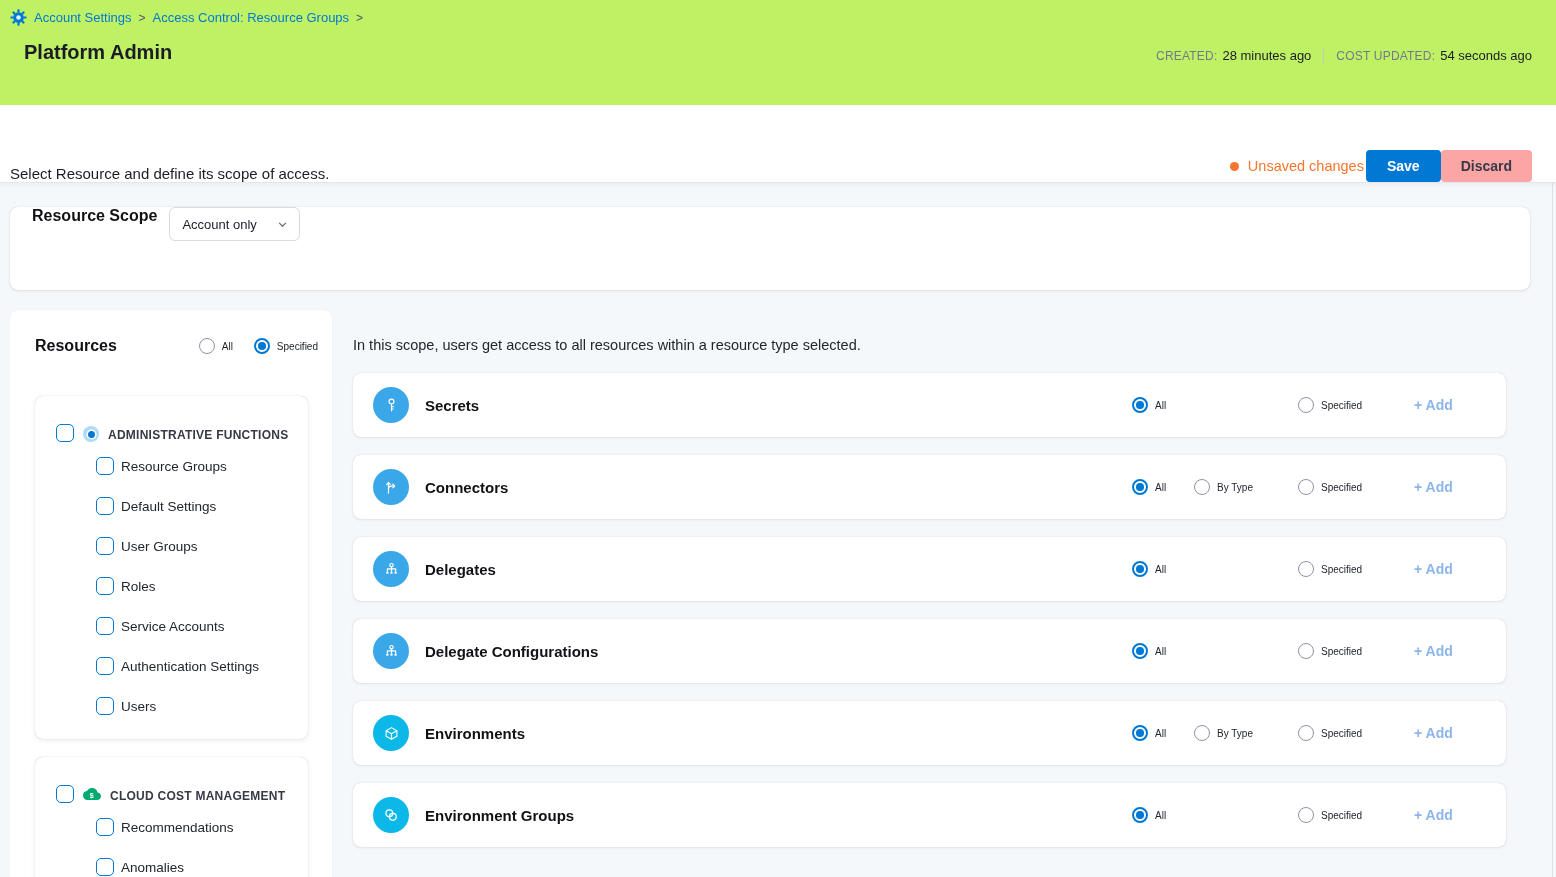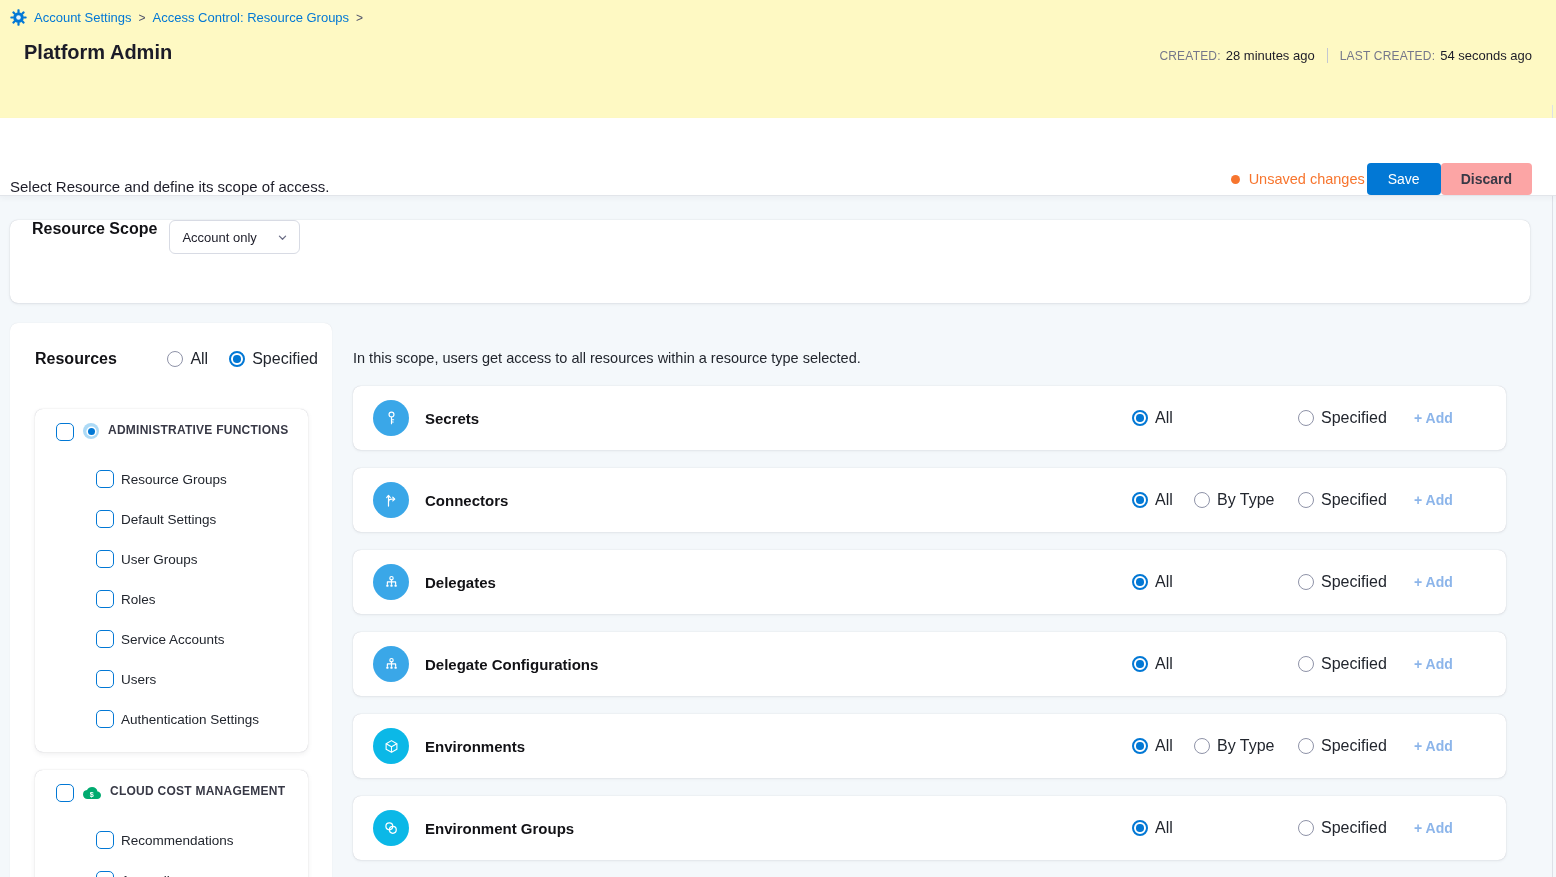--- a/index.html
+++ b/index.html
@@ -1,60 +1,60 @@
 <!DOCTYPE html>
 <html><head>
 <meta charset="utf-8">
 <style>
 *{box-sizing:border-box;margin:0;padding:0}
 html,body{width:1556px;height:877px;overflow:hidden}
 body{font-family:"Liberation Sans",sans-serif;background:#f4f8fb;color:#1c1c28;position:relative}
 
 
-.topbar{height:118px;background:#fef9c3;padding:9px 24px 0 10px}
+.topbar{height:105px;background:#bef264;padding:9px 24px 0 10px}
 .breadcrumb{display:flex;align-items:center;gap:7px;font-size:13px;font-weight:500}
 .breadcrumb a{color:#0278d5;text-decoration:none;cursor:pointer}
 .crumb-sep{color:#50536a;font-size:12px}
 .title-row{display:flex;align-items:flex-start;justify-content:space-between;margin-top:15px;padding-left:14px}
 h1{font-size:20px;font-weight:600;color:#1c1c28}
 .meta{display:flex;align-items:center;margin-top:7px;font-size:13px}
 .meta-label{color:#75778a;margin-right:5px;font-size:12px;letter-spacing:.2px}
 .meta-value{color:#1c1c28;font-weight:500}
 .meta-div{width:1px;height:15px;background:#c3c7d2;margin:0 12px}
 
 
 .toolbar{height:77px;background:#fff;display:flex;align-items:flex-end;padding:0 24px 0 10px;box-shadow:0 1px 0 #e2e5ea,0 3px 6px rgba(40,41,61,.05);position:relative;z-index:2}
 .toolbar-text{font-size:15px;color:#1c1c28}
 .toolbar-right{margin-left:auto;display:flex;align-items:center;}
 .unsaved{display:flex;align-items:center;gap:9px;font-size:14.5px;margin-right:2px}
 .unsaved-dot{width:9px;height:9px;border-radius:50%}
 .btn{height:32px;border:none;border-radius:4px;font-family:inherit;font-size:14px;cursor:pointer}
-.btn-save{color:#fff;padding:0 21px;font-weight:400}
+.btn-save{color:#fff;padding:0 21px;font-weight:700}
 .btn-discard{background:#fca5a5;color:#383946;padding:0 20px;font-weight:600}
 
 
 .content{padding:25px 26px 0 10px;height:695px;overflow:hidden}
 .scope-card{background:#fff;border-radius:8px;height:83px;display:flex;align-items:flex-start;padding:0 22px;box-shadow:0 0 1px rgba(40,41,61,.25),0 1px 3px rgba(96,97,112,.12);margin-bottom:20px}
 .scope-label{font-size:16px;font-weight:700;color:#121216;margin-right:12px}
 .dropdown{height:34px;min-width:131px;border:1px solid #d8dbe4;border-radius:6px;background:#fff;display:flex;align-items:center;justify-content:space-between;padding:0 11px 0 12px;font-size:13px;font-weight:500;color:#1c1c28;cursor:pointer;gap:14px}
 
 .body-row{display:flex;height:581px}
 
 
 .resources-panel{width:322px;background:#fff;border-radius:8px 8px 0 0;padding:27px 14px 0 25px;box-shadow:0 0 1px rgba(40,41,61,.15);flex-shrink:0;overflow:hidden}
 .resources-header{display:flex;align-items:center;margin-bottom:41px}
 .resources-title{font-size:16px;font-weight:700;color:#121216}
 .mode-radios{margin-left:auto;display:flex;gap:21px}
 .opt{display:flex;align-items:center;gap:7px;cursor:pointer}
-.opt-label{font-size:16px;color:#22262e}
+.opt-label{font-size:10px;color:#22262e}
 .radio{width:16px;height:16px;border:1.6px solid #8f93a8;border-radius:50%;background:#fff;flex-shrink:0;position:relative;display:inline-block}
 .radio.on{border-color:#0278d5;border-width:2px}
 .radio.on::after{content:"";position:absolute;inset:2.2px;border-radius:50%;background:#0278d5}
 .group-card{border-radius:8px;box-shadow:0 0 1px rgba(40,41,61,.3),0 2px 5px rgba(96,97,112,.1);padding:14px 0 13px 21px;margin-bottom:18px;width:273px;background:#fff}
-.group-head{display:flex;align-items:flex-start;gap:9px;height:32px;margin-bottom:4px}
+.group-head{display:flex;align-items:flex-end;gap:9px;height:32px;margin-bottom:4px}
 .checkbox{width:18px;height:18px;border:1.7px solid #0278d5;border-radius:5px;background:#fff;flex-shrink:0;cursor:pointer}
 .group-label{font-size:12px;font-weight:600;color:#383946;letter-spacing:.25px}
 .gitem{display:flex;align-items:center;gap:7px;height:40px;padding-left:40px}
 .gitem-label{font-size:13.5px;color:#22262e}
 .admin-icon{width:16px;height:16px;border-radius:50%;background:#addaf6;display:flex;align-items:center;justify-content:center;flex-shrink:0}
 .admin-icon-dot{width:7px;height:7px;border-radius:50%;background:#0278d5;box-shadow:0 0 0 1.6px #fff}
 .gicon{display:flex;align-items:center;justify-content:center;flex-shrink:0}
 
 
 .main{flex:1;padding:27px 24px 0 21px}
@@ -95,21 +95,21 @@
     <span class="crumb-sep">&gt;</span>
     <a>Access Control: Resource Groups</a>
     <span class="crumb-sep">&gt;</span>
   </div>
   <div class="title-row">
     <h1>Platform Admin</h1>
     <div class="meta">
       <span class="meta-label">CREATED:</span>
       <span class="meta-value">28 minutes ago</span>
       <span class="meta-div"></span>
-      <span class="meta-label">LAST CREATED:</span>
+      <span class="meta-label">COST UPDATED:</span>
       <span class="meta-value">54 seconds ago</span>
     </div>
   </div>
 </header>
 
 <div class="toolbar">
   <span class="toolbar-text">Select Resource and define its scope of access.</span>
   <div class="toolbar-right">
     <span class="unsaved" style="color:#f7752e">
       <span class="unsaved-dot" style="background:#f7752e"></span>
@@ -172,25 +172,25 @@
             <div class="gitem">
               <span class="checkbox"></span>
               <span class="gitem-label">Roles</span>
             </div>
             <div class="gitem">
               <span class="checkbox"></span>
               <span class="gitem-label">Service Accounts</span>
             </div>
             <div class="gitem">
               <span class="checkbox"></span>
+              <span class="gitem-label">Authentication Settings</span>
+            </div>
+            <div class="gitem">
+              <span class="checkbox"></span>
               <span class="gitem-label">Users</span>
-            </div>
-            <div class="gitem">
-              <span class="checkbox"></span>
-              <span class="gitem-label">Authentication Settings</span>
             </div>
           </div>
           <div class="group-card">
             <div class="group-head">
               <span class="checkbox"></span>
               <span class="gicon">
                 <svg width="18" height="18" viewBox="0 0 24 24">
                   <path fill="#00ab70" d="M19.35 10.04A7.49 7.49 0 0 0 12 4C9.11 4 6.6 5.64 5.35 8.04A5.994 5.994 0 0 0 0 14c0 3.31 2.69 6 6 6h13c2.76 0 5-2.24 5-5 0-2.64-2.05-4.78-4.65-4.96z"></path>
                   <text x="11.5" y="17" text-anchor="middle" font-family="Liberation Sans, sans-serif" font-size="9.5" font-weight="bold" fill="#fff">$</text>
                 </svg>

